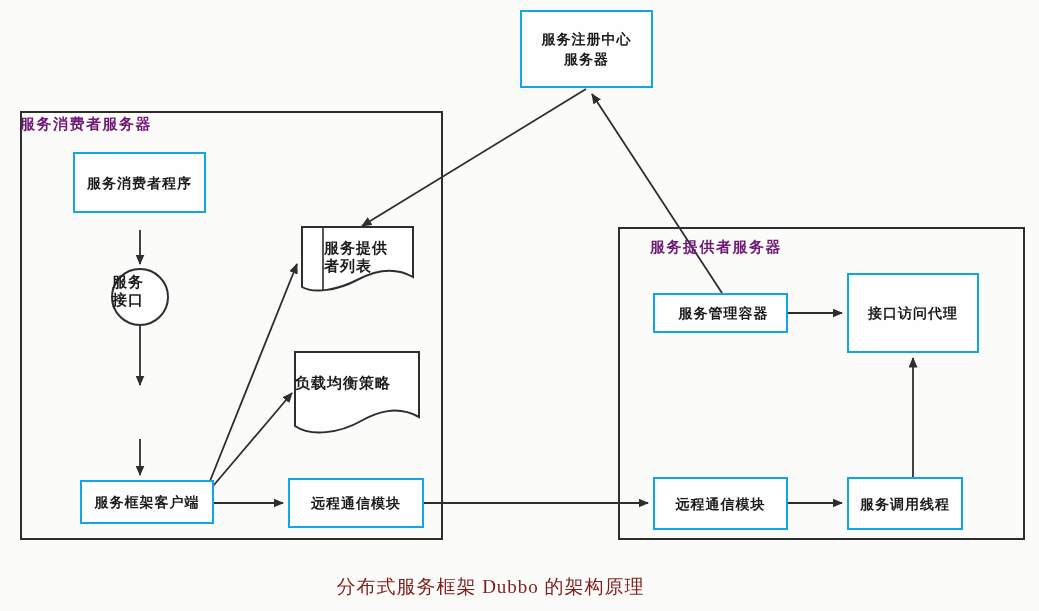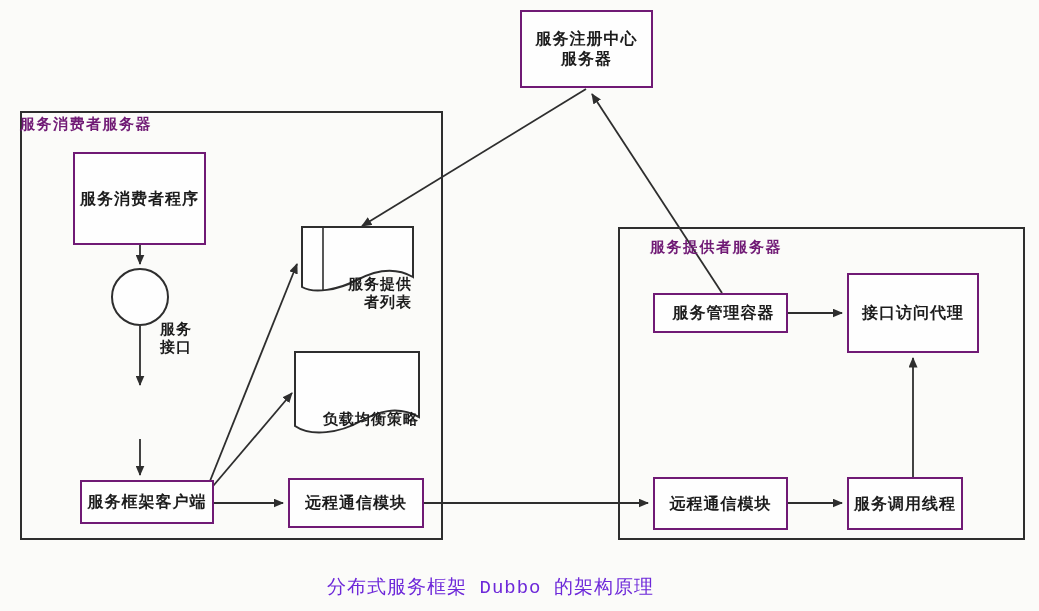--- a/index.html
+++ b/index.html
@@ -8,56 +8,55 @@
     width:1039px;height:611px;
     margin:0 auto;
     background:#fbfbf9;
     font-family:"DejaVu Sans","Liberation Sans",sans-serif;
     overflow:hidden;
   }
   .svg-layer{position:absolute;left:0;top:0;width:1039px;height:611px;}
   .node{
     position:absolute;
     box-sizing:border-box;
-    border:2px solid #701a75;
+    border:2px solid #0ea5e9;
     background:#fefefe;
     display:flex;align-items:center;justify-content:center;
     text-align:center;
-    font-size:16px;font-weight:600;color:#1c1c1c;
+    font-size:14px;font-weight:600;color:#1c1c1c;
     letter-spacing:1px;
     white-space:pre-line;
     line-height:20px;
   }
   .container{
     position:absolute;
     box-sizing:border-box;
     border:2px solid #2e2e2e;
     background:transparent;
   }
   .container-title{
     position:absolute;
     text-align:left;
     font-size:15px;font-weight:700;color:#701a75;
     letter-spacing:1.5px;
   }
   .float-label{
     position:absolute;
-    text-align:right;
+    text-align:left;
     font-size:15px;font-weight:600;color:#1c1c1c;
     letter-spacing:1px;
     white-space:pre-line;
     line-height:18px;
-    margin-top:36px;
   }
   .caption{
     position:absolute;
     left:0;top:574px;width:981px;
     text-align:center;
-    font-family:Liberation Mono, monospace;
-    font-size:19px;color:#6d28d9;
+    font-family:Liberation Serif, serif;
+    font-size:19px;color:#7f1d1d;
     letter-spacing:1px;
   }
 </style>
 </head>
 <body>
 
 <div class="canvas">
 
   <svg class="svg-layer" viewBox="0 0 1039 611" xmlns="http://www.w3.org/2000/svg">
     <defs>
@@ -90,23 +89,23 @@
 
     <path d="M295,352 L419,352 L419,417 C397,405 377,412 361,421 C340,433 311,437 295,426 Z" fill="#fefefe" stroke="#2e2e2e" stroke-width="2"></path>
   </svg>
 
   <div class="node" style="left:520px;top:10px;width:133px;height:78px;">服务注册中心
 服务器</div>
 
   <div class="container" style="left:20px;top:111px;width:423px;height:429px;"></div>
   <div class="container-title" style="left:20px;top:115px;width:423px;">服务消费者服务器</div>
 
-  <div class="node" style="left:73px;top:152px;width:133px;height:93px;">服务消费者程序</div>
+  <div class="node" style="left:73px;top:152px;width:133px;height:61px;">服务消费者程序</div>
 
-  <div class="float-label" style="left:112px;top:284px;width:80px;">服务
+  <div class="float-label" style="left:112px;top:273px;width:80px;">服务
 接口</div>
 
 
   <div class="node" style="left:80px;top:480px;width:134px;height:44px;">服务框架客户端</div>
 
   <div class="float-label" style="left:324px;top:239px;width:88px;">服务提供
 者列表</div>
 
   <div class="float-label" style="left:295px;top:374px;width:124px;">负载均衡策略</div>
 

